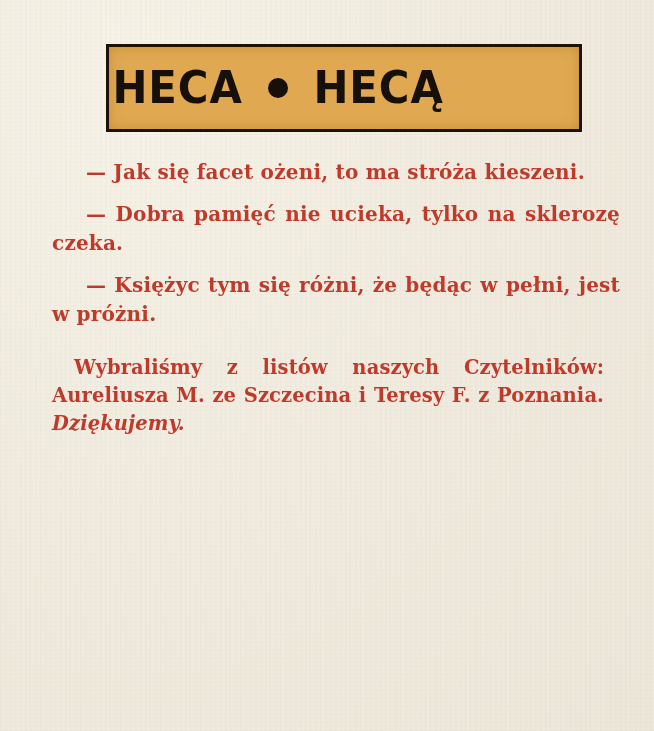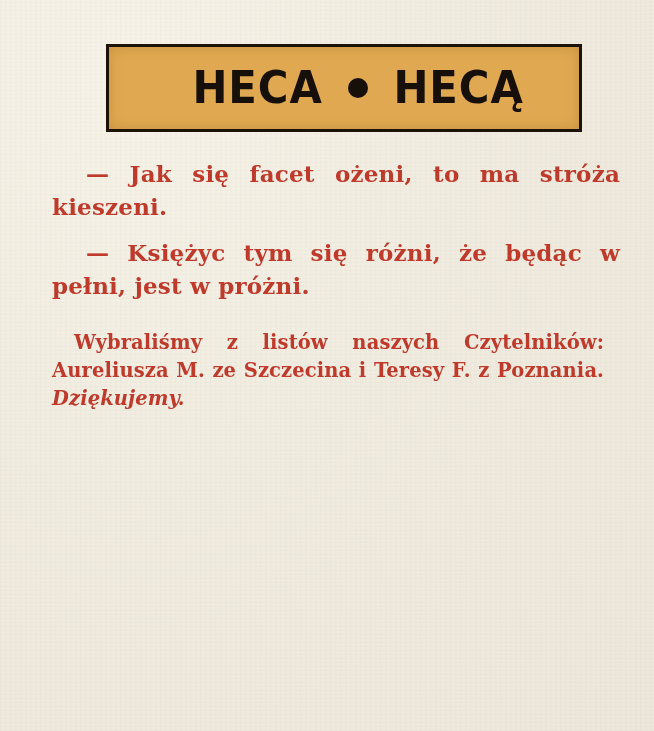--- a/index.html
+++ b/index.html
@@ -40,24 +40,22 @@
     border: 3px solid #1c1208;
     box-sizing: border-box;
     box-shadow: inset 0 0 14px rgba(150,100,30,0.35);
     display: flex;
     align-items: center;
     justify-content: center;
   }
   .masthead .inner {
     display: flex;
     align-items: center;
-    justify-content: center;
     gap: 22px;
     width: 100%;
-    margin-left: 28px;
   }
   .masthead-word {
     font-family: "DejaVu Sans", sans-serif;
     font-weight: bold;
     font-size: 44px;
     letter-spacing: 1px;
     color: #17100a;
     line-height: 1;
     transform: scaleX(0.95);
   }
@@ -71,21 +69,21 @@
   .content {
     position: absolute;
     left: 52px;
     top: 158px;
     width: 568px;
     color: #c0392b;
   }
   .joke {
     font-family: "DejaVu Serif", serif;
     font-weight: bold;
-    font-size: 23px;
+    font-size: 20px;
     line-height: 1.42;
     color: #bf3a2b;
     margin: 0 0 14px 0;
     text-align: justify;
     text-indent: 34px;
     letter-spacing: 0.2px;
   }
   .joke:last-of-type {
     margin-bottom: 0;
   }
@@ -113,17 +111,18 @@
   <div class="masthead">
     <div class="inner">
       <span class="masthead-word">HECA</span>
       <span class="masthead-dot"></span>
       <span class="masthead-word">HECĄ</span>
     </div>
   </div>
 
   <div class="content">
     <p class="joke">— Jak się facet ożeni, to ma stróża kieszeni.</p>
+    <p class="joke">— Dobra pamięć nie ucieka, tylko na sklerozę czeka.</p>
     <p class="joke">— Księżyc tym się różni, że będąc w pełni, jest w próżni.</p>
 
     <p class="signoff"><span>Wybraliśmy z listów naszych Czytelników: Aureliusza M. ze Szczecina i Teresy F. z Poznania. </span><span class="thanks">Dziękujemy.</span></p>
   </div>
 </div>
 
 </body></html>

